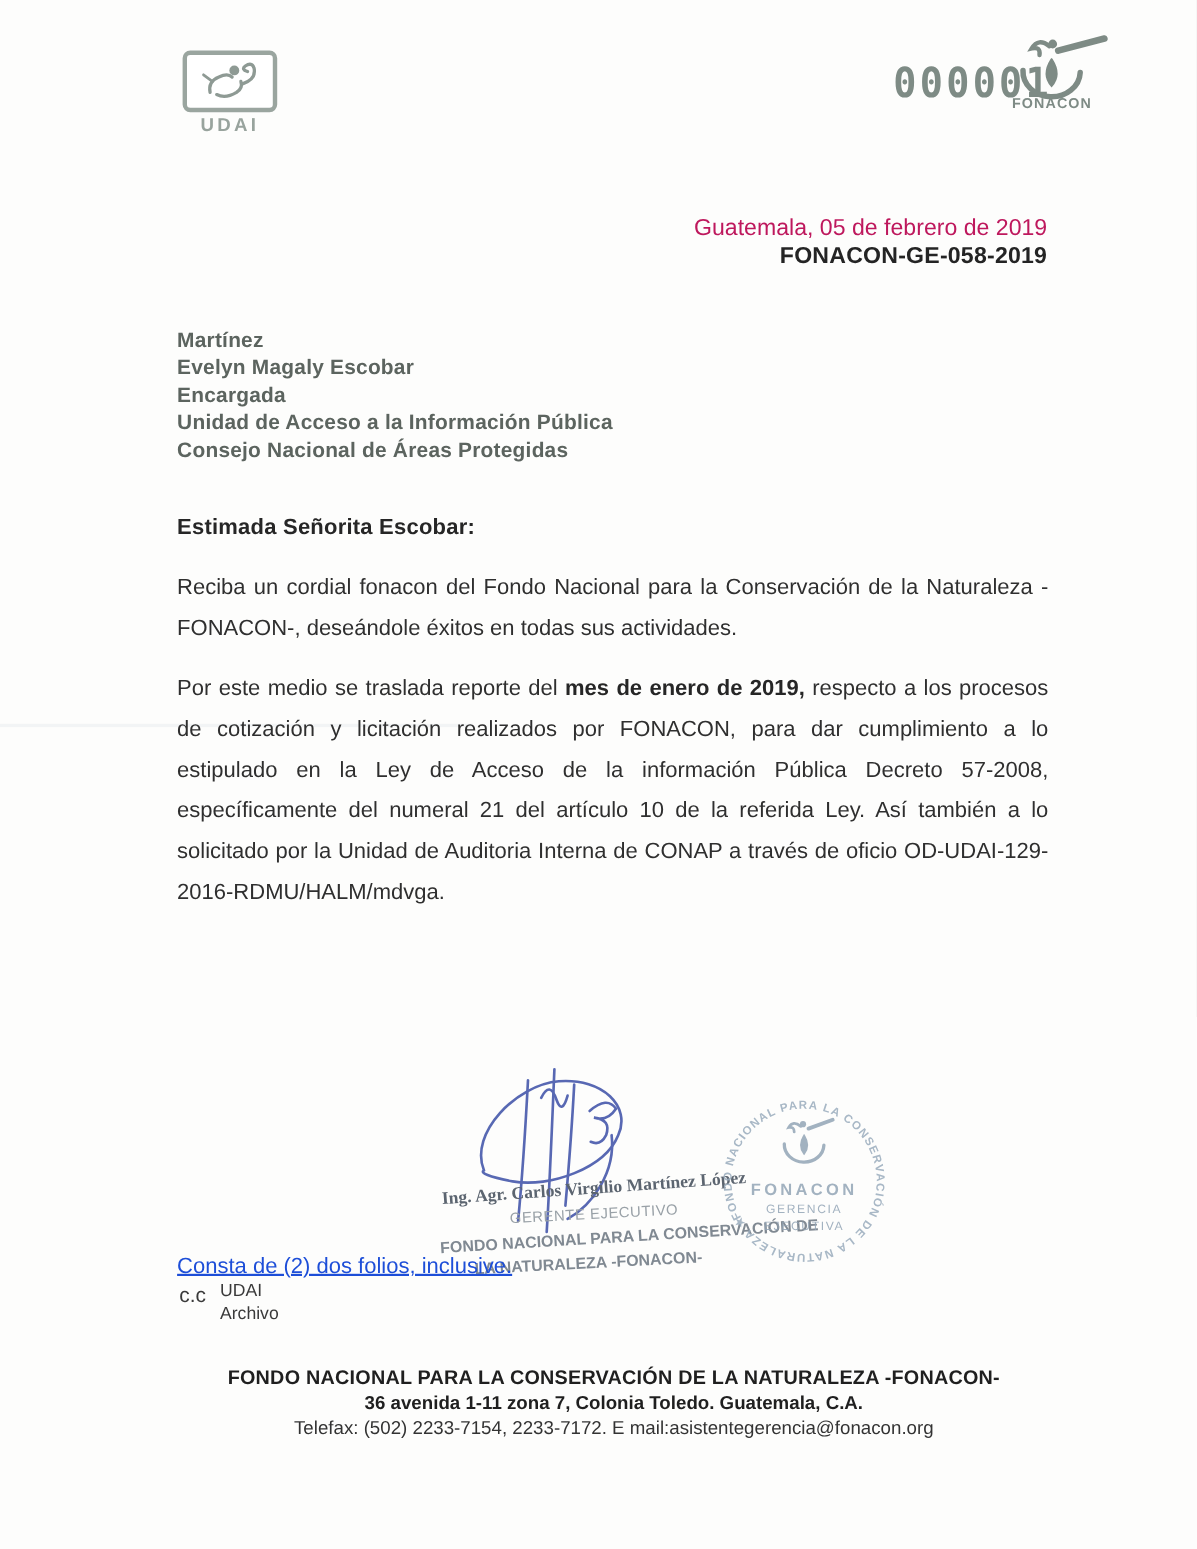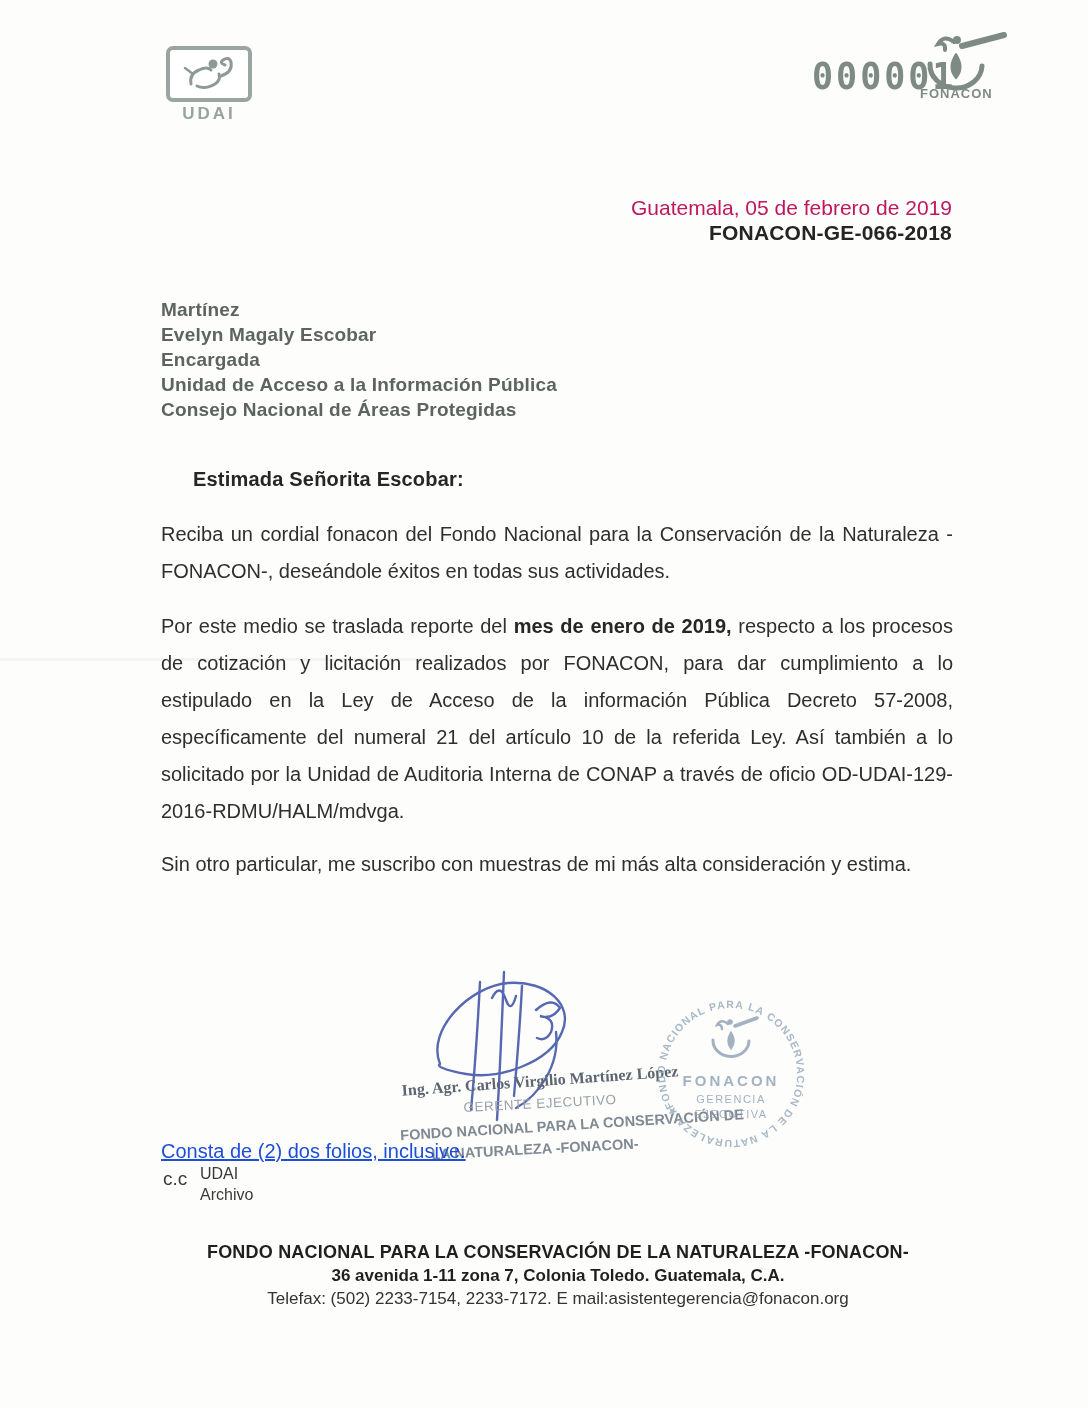--- a/index.html
+++ b/index.html
@@ -30,21 +30,21 @@
   .fonacon-mark-label{position:absolute;left:920px;top:86px;font-size:13px;font-weight:bold;letter-spacing:1px;color:#7e8b85;}
 
   
   .dateline{position:absolute;left:560px;top:196px;width:392px;text-align:right;font-size:21px;color:#be185d;}
   .refline{position:absolute;left:560px;top:221px;width:392px;text-align:right;font-size:21px;font-weight:bold;color:#242424;letter-spacing:.2px;}
 
   
   .recipient{position:absolute;left:161px;top:297px;font-size:19px;font-weight:bold;color:#5c645f;line-height:25px;letter-spacing:.2px;}
 
   
-  .salutation{position:absolute;left:161px;top:468px;font-size:20px;font-weight:bold;color:#262626;letter-spacing:.2px;margin-left:32px;}
+  .salutation{position:absolute;left:161px;top:468px;font-size:20px;font-weight:bold;color:#262626;letter-spacing:.2px;}
   .para{position:absolute;left:161px;width:792px;font-size:20px;line-height:37px;text-align:justify;color:#2f2f2f;}
   .para-1{top:516px;}
   .para-2{top:608px;}
   .para-3{top:849px;line-height:31px;}
   .bold-run{font-weight:bold;color:#262626;}
 
   
   .signature-svg{position:absolute;left:408px;top:968px;}
   .sig-name{
     position:absolute;left:400px;top:1072px;width:280px;text-align:center;
@@ -108,37 +108,36 @@
       <path d="M14,34 a26,23 0 1,0 52,2"></path>
       <path d="M40,24 q9,14 0,24 q-9,-10 0,-24" fill="#7e8b85" stroke-width="2"></path>
       <path d="M46,16 L88,5" stroke-width="6"></path>
       <path d="M38,12 q-10,-8 -16,2 q8,-2 7,6" stroke-width="4"></path>
       <circle cx="41" cy="10" r="4" fill="#7e8b85" stroke="none"></circle>
     </g>
   </svg>
   <div class="fonacon-mark-label">FONACON</div>
 
   <div class="dateline">Guatemala, 05 de febrero de 2019</div>
-  <div class="refline">FONACON-GE-066-2018</div>
+  <div class="refline">FONACON-GE-058-2019</div>
 
   <div class="recipient">
     <div>Martínez</div>
     <div>Evelyn Magaly Escobar</div>
     <div>Encargada</div>
     <div>Unidad de Acceso a la Información Pública</div>
     <div>Consejo Nacional de Áreas Protegidas</div>
   </div>
 
   <div class="salutation">Estimada Señorita Escobar:</div>
 
   <div class="para para-1">Reciba un cordial fonacon del Fondo Nacional para la Conservación de la Naturaleza  -FONACON-, deseándole éxitos en todas sus actividades.</div>
 
   <div class="para para-2"><span>Por este medio se traslada reporte del </span><span class="bold-run">mes de enero de 2019,</span><span> respecto a los procesos de cotización y licitación realizados por FONACON, para dar cumplimiento a lo estipulado en la Ley de Acceso de la información Pública Decreto 57-2008, específicamente del numeral 21 del artículo 10 de la referida Ley. Así también a lo solicitado por la Unidad de Auditoria Interna de CONAP a través de oficio OD-UDAI-129-2016-RDMU/HALM/mdvga.</span></div>
 
-  <div class="para para-3">Sin otro particular, me suscribo con muestras de mi más alta consideración y estima.</div>
 
   <svg class="signature-svg" width="230" height="170" viewBox="0 0 230 170">
     <g fill="none" stroke="#4a5cad" stroke-width="2.4" stroke-linecap="round" opacity="0.92">
       <path d="M32,96 C18,62 62,18 100,15 C140,12 166,38 154,64 C142,94 92,112 58,106 C36,102 28,98 32,96"></path>
       <path d="M72,14 C70,52 67,100 63,142"></path>
       <path d="M96,4 C94,52 92,104 89,152"></path>
       <path d="M114,18 C112,56 109,94 106,128"></path>
       <path d="M84,30 q8,-16 14,2 q5,14 10,-4"></path>
       <path d="M128,42 q16,-14 24,-2 q-8,12 -20,8 q16,2 11,16 q-5,10 -14,6"></path>
       <path d="M148,64 C152,98 130,128 108,140"></path>

